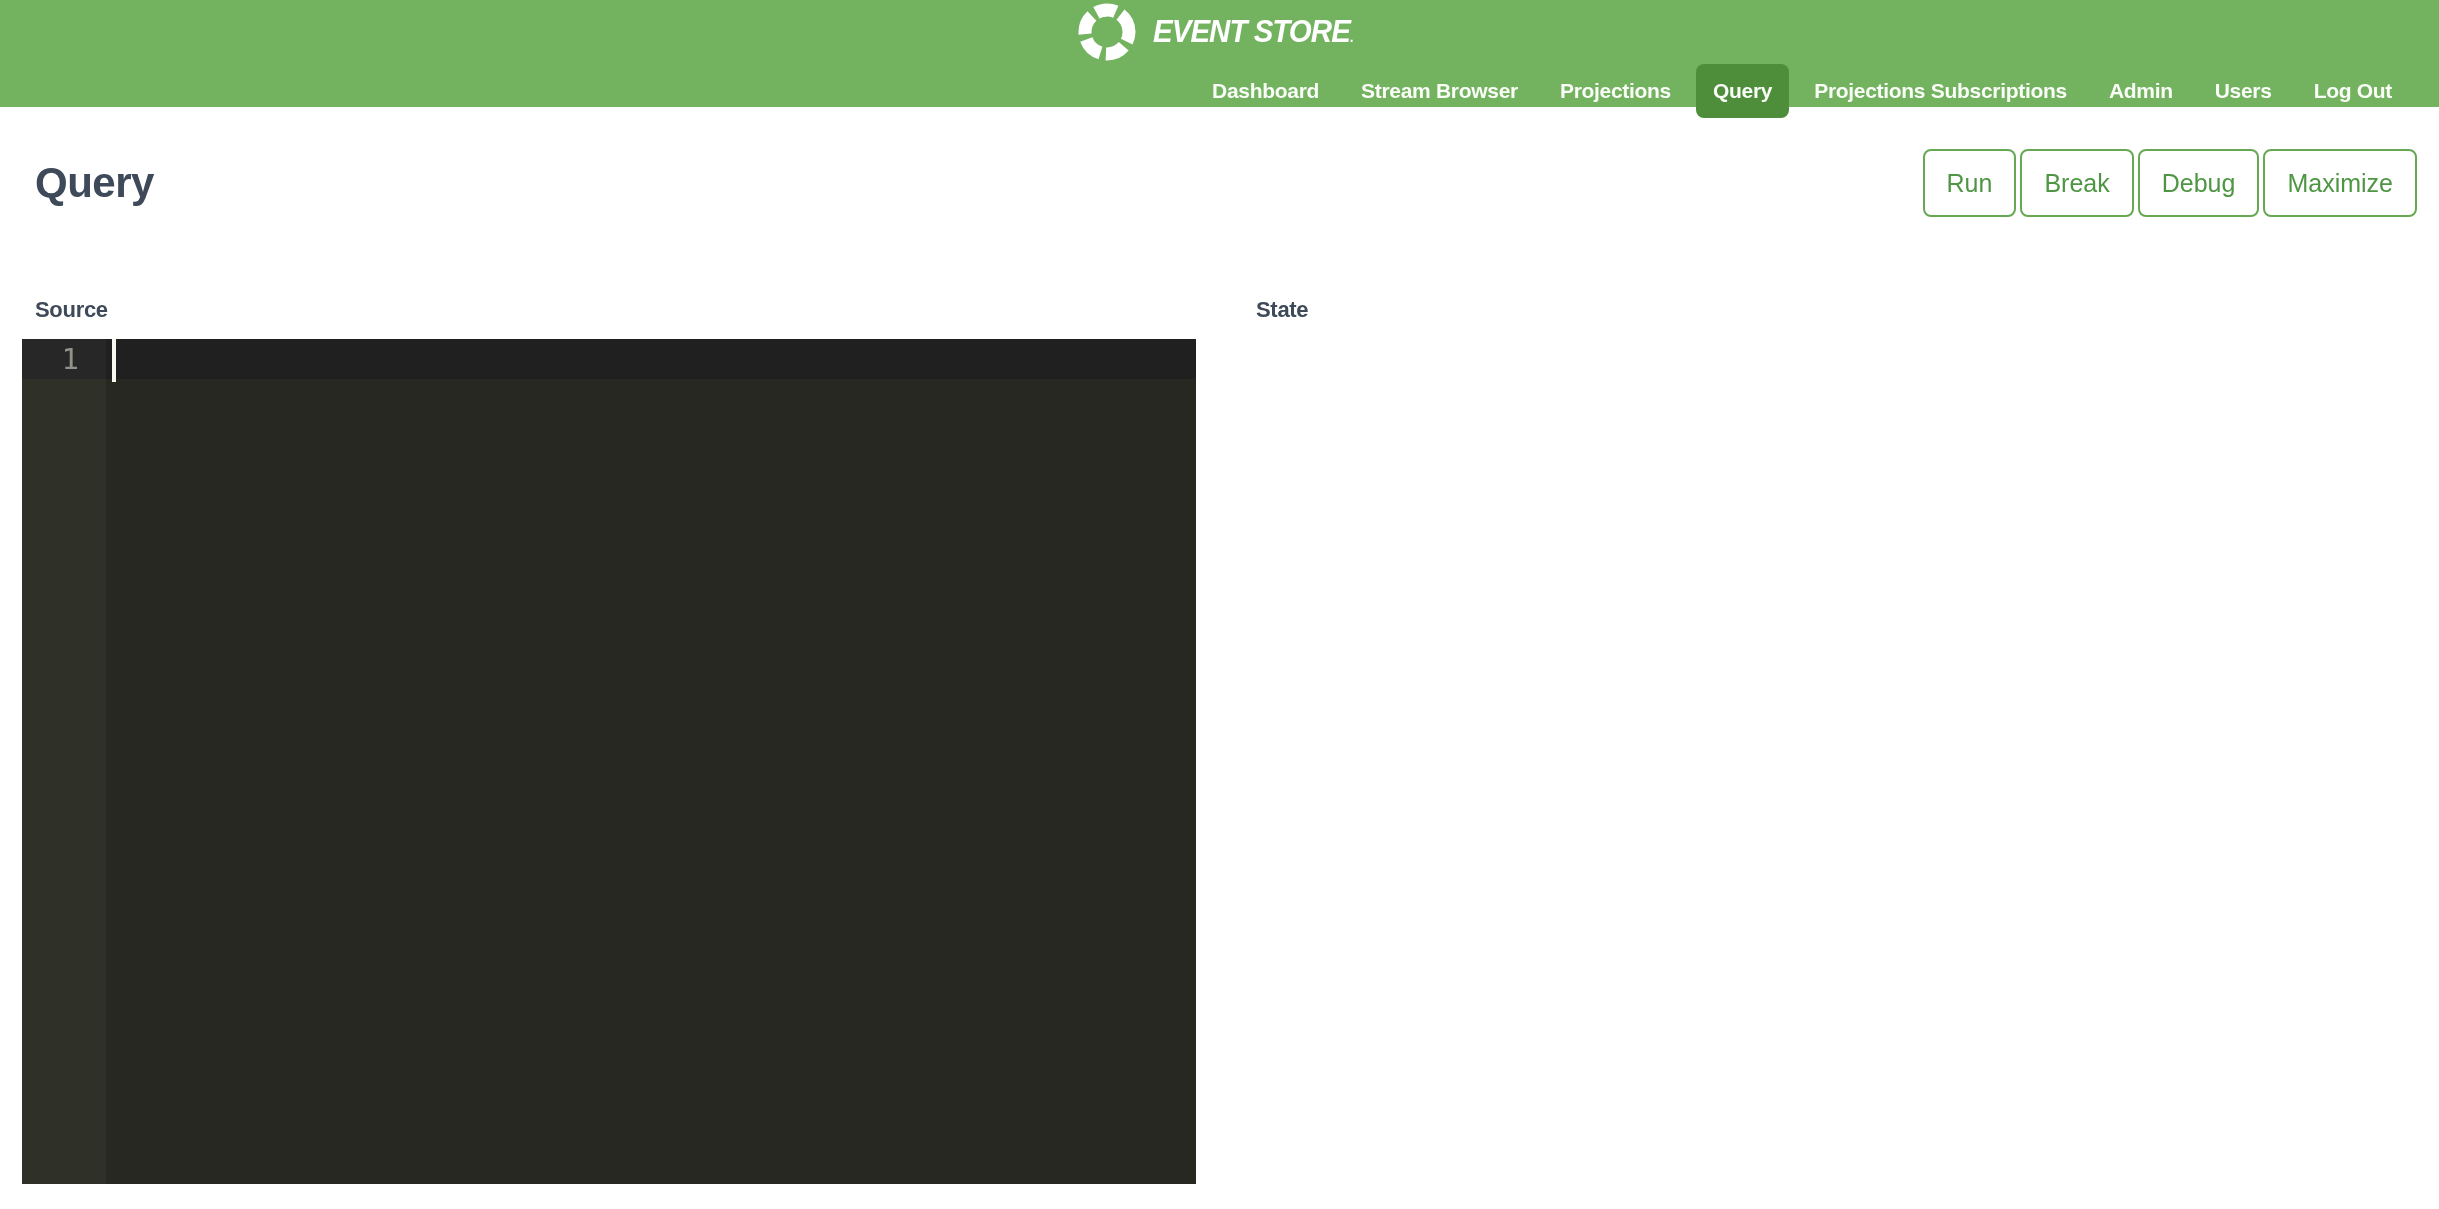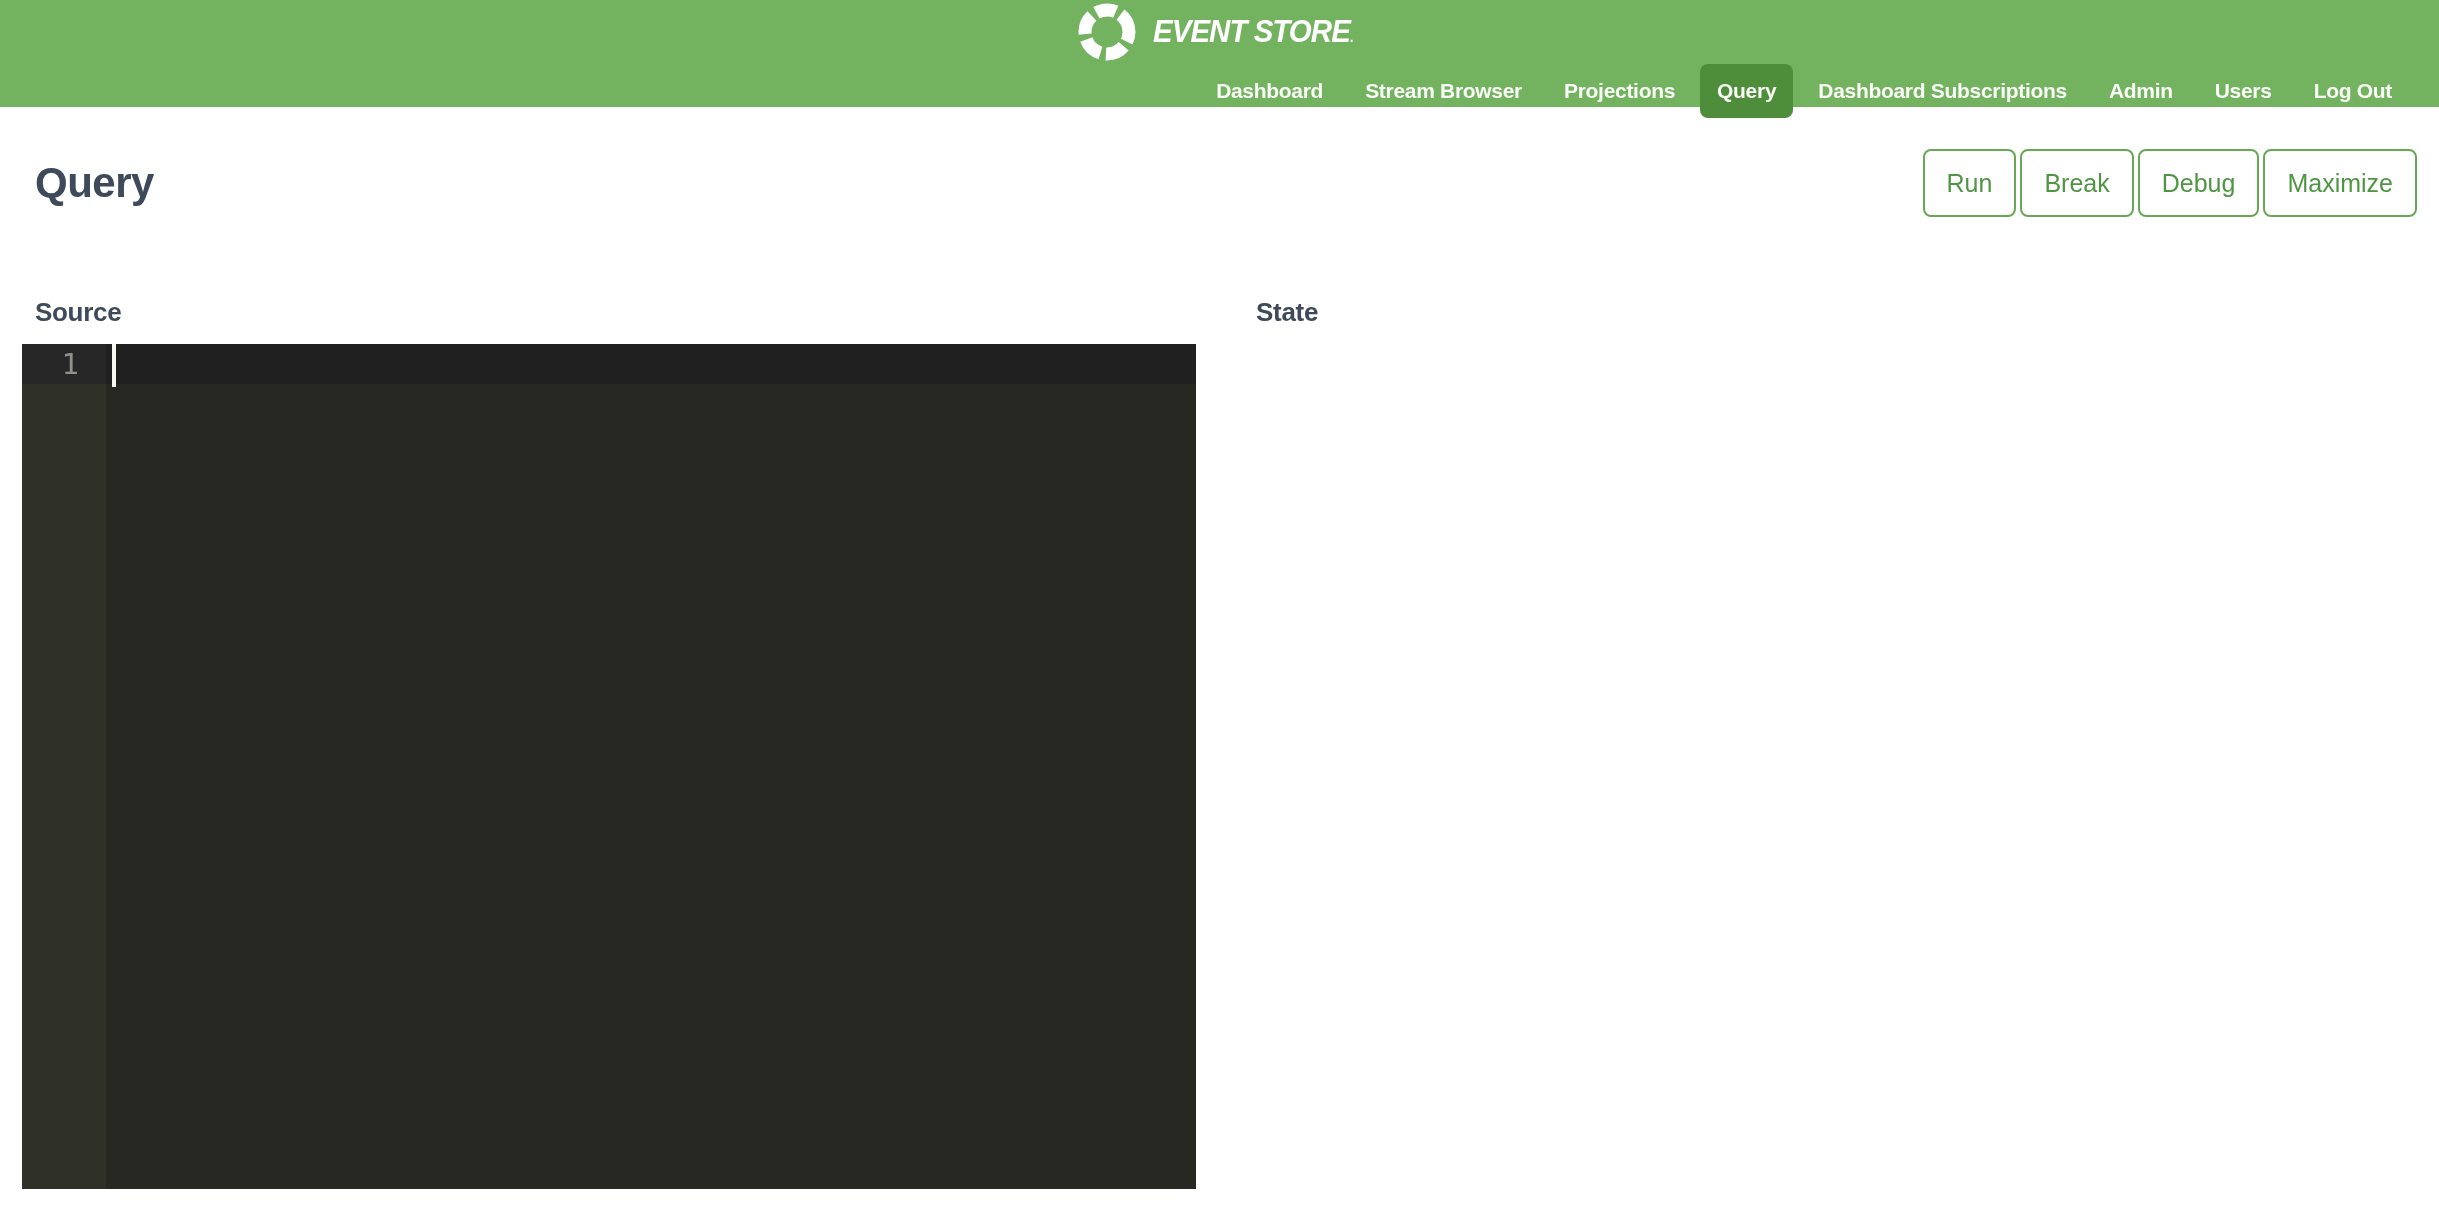--- a/index.html
+++ b/index.html
@@ -95,21 +95,21 @@
   }
 
   
   .columns {
     margin-top: 80px;
     display: grid;
     grid-template-columns: 1fr 1fr;
     gap: 47px;
   }
   .panel-label {
-    font-size: 26px;
+    font-size: 22px;
     font-weight: bold;
     color: #3e4a59;
     padding-left: 13px;
     margin-bottom: 16px;
     letter-spacing: -0.3px;
   }
   .editor {
     position: relative;
     height: 845px;
     display: flex;
@@ -167,21 +167,21 @@
       </g>
       <path d="M20 10 L34 4 L40 12 L30 17 Z" fill="#ffffff"></path>
     </svg>
     <span class="brand-name"><span>EVENT STORE</span><span class="brand-suffix">.</span></span>
   </div>
   <nav class="nav">
     <a class="nav-item">Dashboard</a>
     <a class="nav-item">Stream Browser</a>
     <a class="nav-item">Projections</a>
     <a class="nav-item active">Query</a>
-    <a class="nav-item">Dashboard Subscriptions</a>
+    <a class="nav-item">Projections Subscriptions</a>
     <a class="nav-item">Admin</a>
     <a class="nav-item">Users</a>
     <a class="nav-item">Log Out</a>
   </nav>
 </header>
 
 <main class="main">
   <div class="page-header">
     <h1 class="page-title">Query</h1>
     <div class="toolbar">

